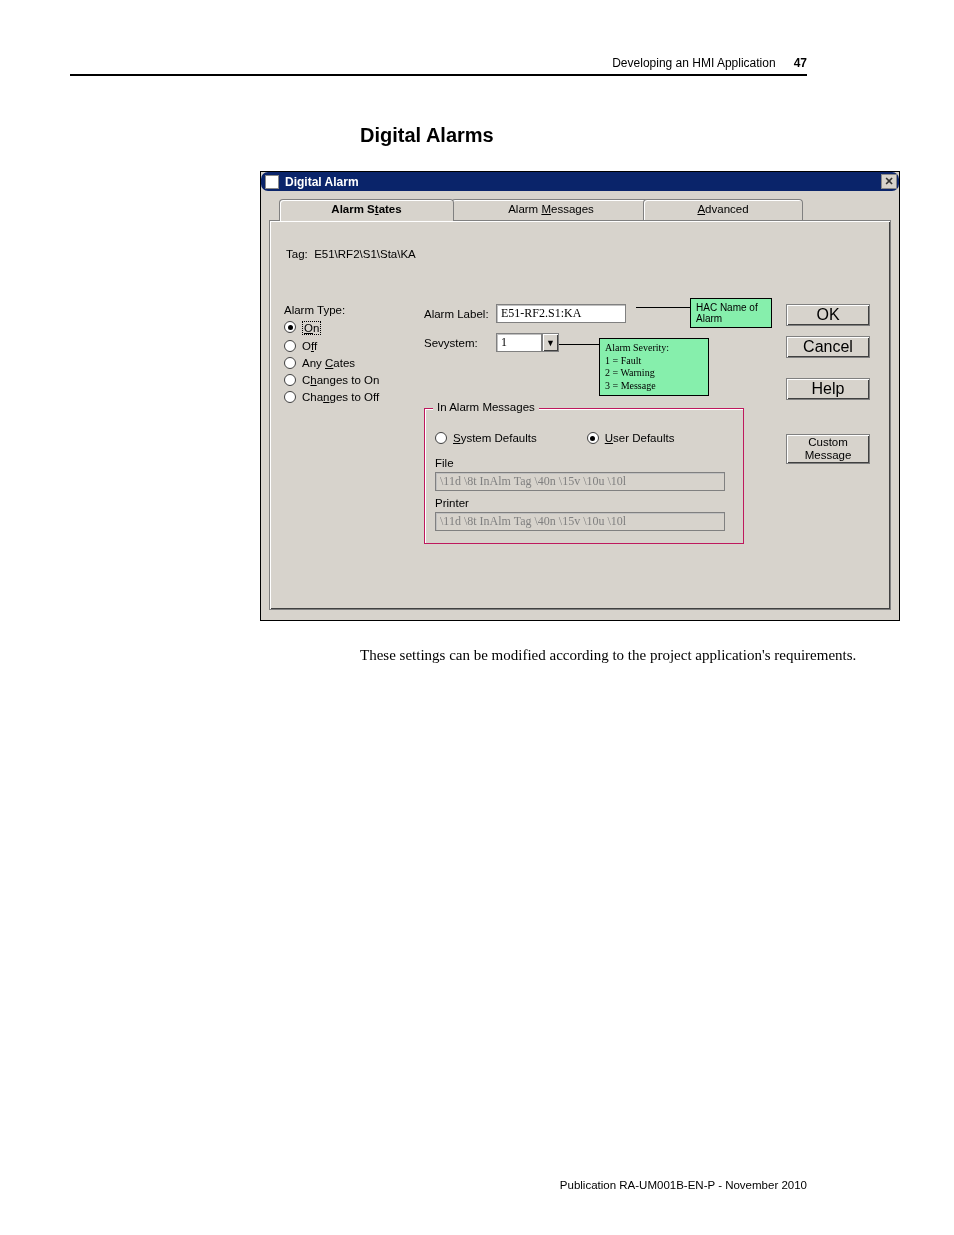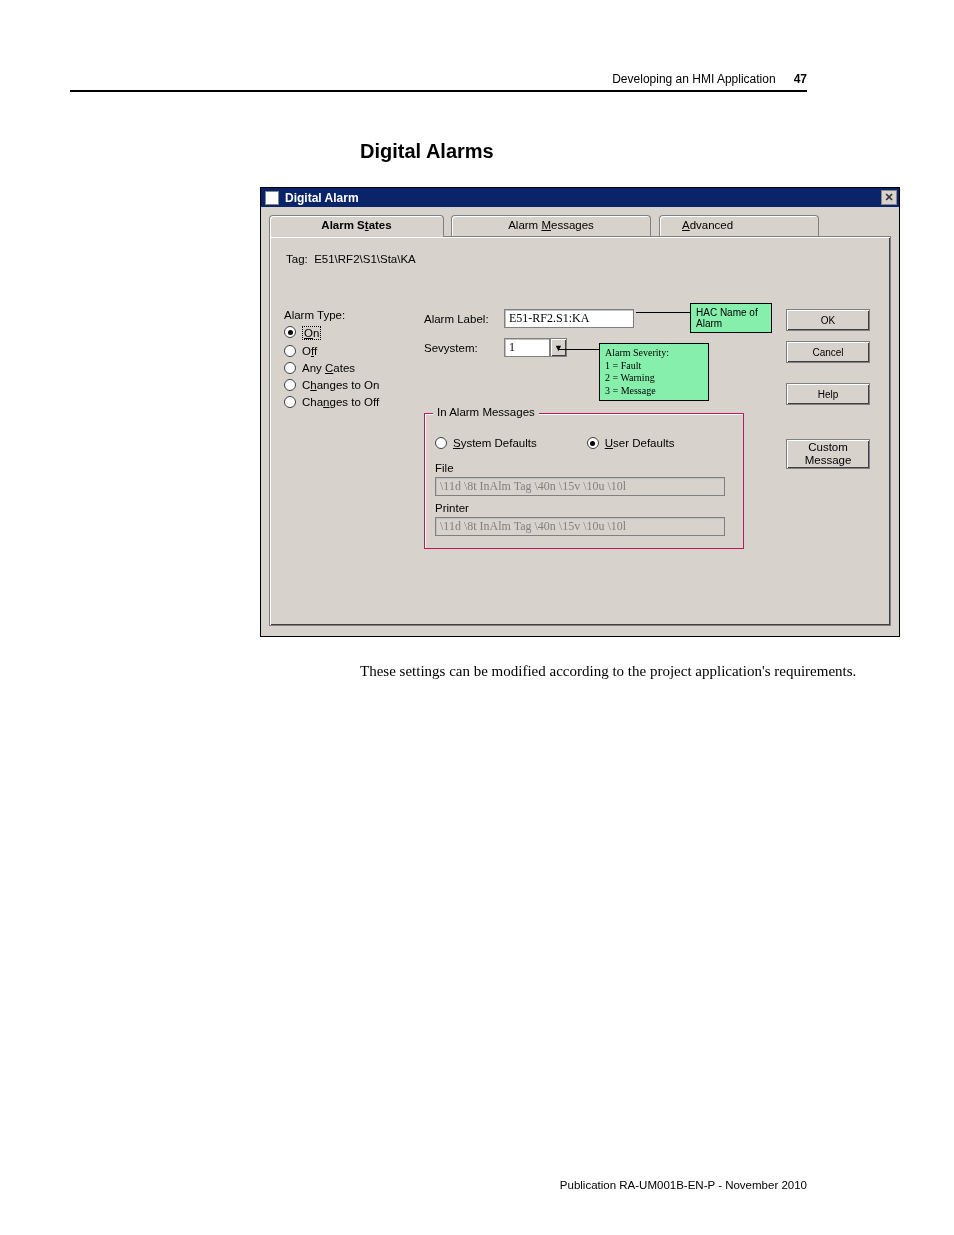--- a/index.html
+++ b/index.html
@@ -1,68 +1,68 @@
 <!DOCTYPE html>
 <html><head>
 <meta charset="utf-8">
 <style>
   * { box-sizing: border-box; margin: 0; padding: 0; }
   html, body { width: 954px; height: 1235px; background: #fff; font-family: "Times New Roman", Times, serif; color: #000; }
-  .page { position: relative; width: 877px; height: 1235px; padding: 72px 70px 40px 70px; }
+  .page { position: relative; width: 877px; height: 1235px; padding: 56px 70px 40px 70px; }
   .running-head { display: flex; justify-content: flex-end; align-items: baseline; gap: 18px; font-family: Arial, Helvetica, sans-serif; font-size: 12px; color: #000; }
   .running-head .page-num { font-weight: 700; }
   .hr { border: none; border-top: 2px solid #000; margin-top: 4px; }
   .section-title { font-family: Arial, Helvetica, sans-serif; font-weight: 700; font-size: 20px; margin: 48px 0 24px 290px; }
   .intro { font-size: 15px; margin: 0 0 24px 290px; font-family: Georgia, 'Times New Roman', serif; }
   .outro { font-size: 15px; margin: 24px 0 0 290px; width: 500px; line-height: 1.35; font-family: Georgia, 'Times New Roman', serif; }
   .pub-footer { position: absolute; bottom: 44px; right: 70px; font-family: Arial, Helvetica, sans-serif; font-size: 11.5px; color: #000; }
 
   
   .dialog-wrap { margin: 0 0 0 190px; width: 640px; }
   .dialog { width: 100%; border: 1px solid #000; background: #d7d3cc; font-family: "MS Sans Serif", Tahoma, Arial, sans-serif; font-size: 11.5px; color: #000; }
-  .titlebar { background: #0a246a; color: #fff; display: flex; align-items: center; justify-content: space-between; padding: 2px 2px 2px 4px; }
+  .titlebar { background: #0a246a; color: #fff; display: flex; align-items: center; justify-content: space-between; padding: 2px 2px 2px 4px; border-radius: 7px; }
   .titlebar .left { display: flex; align-items: center; gap: 6px; font-weight: 700; font-size: 12px; }
   .titlebar .sysicon { width: 14px; height: 14px; background: #fff; border: 1px solid #888; }
   .titlebar .close { width: 16px; height: 15px; background: #d7d3cc; border: 1px solid #888; display: flex; align-items: center; justify-content: center; font-size: 11px; font-weight: 700; color: #333; line-height: 1; }
   .client { padding: 8px 8px 10px 8px; }
 
   .tabs { position: relative; height: 22px; }
   .tab { position: absolute; top: 0; height: 22px; border: 1px solid #808080; border-bottom: none; background: #d7d3cc; padding: 3px 22px 0 22px; font-size: 11.5px; border-top-left-radius: 4px; border-top-right-radius: 4px; box-shadow: inset 1px 1px 0 #fff; }
   .tab.active { font-weight: 700; z-index: 2; background: #d7d3cc; }
-  .tab:nth-child(1){ left: 0; width: 175px; text-align: center;}
+  .tab:nth-child(1){ left: 10px; width: 175px; text-align: center;}
   .tab:nth-child(2){ left: 182px; width: 200px; text-align:center;}
-  .tab:nth-child(3){ left: 390px; width: 160px; text-align:left;}
+  .tab:nth-child(3){ left: 374px; width: 160px; text-align:center;}
   .tab .u { text-decoration: underline; }
 
   .panel { position: relative; border: 1px solid #808080; box-shadow: inset 1px 1px 0 #fff, inset -1px -1px 0 #404040; background: #d7d3cc; padding: 12px 14px 14px 14px; min-height: 390px; margin-top: -1px; }
 
-  .tag-line { margin: 4px 0 14px 2px; }
+  .tag-line { margin: 15px 0 14px 2px; }
 
   .row { display: flex; align-items: flex-start; margin-top: 44px; }
   .left-col { width: 140px; }
   .mid-col { flex: 1; position: relative; }
   .right-col { width: 90px; margin-left: 14px; }
 
   .label { margin-bottom: 4px; }
   .radio { display: flex; align-items: flex-start; gap: 6px; margin: 5px 0; }
   .radio .dot { width: 12px; height: 12px; border: 1px solid #404040; border-radius: 50%; background: #fff; display: inline-flex; align-items: center; justify-content: center; }
   .radio .dot.sel::after { content:""; width:5px; height:5px; background:#000; border-radius:50%; }
   .radio .txt { }
   .radio .txt .u { text-decoration: underline; }
   .radio.boxed .txt { border: 1px dotted #000; padding: 0 1px; }
 
-  .field-row { display: flex; align-items: center; gap: 8px; margin-bottom: 10px; }
+  .field-row { display: flex; align-items: center; margin-bottom: 10px; }
   .field-label { width: 72px; }
   .text-input { background: #fff; border: 1px solid #808080; box-shadow: inset 1px 1px 0 #c0c0c0; padding: 2px 4px; height: 19px; font-family: Liberation Serif, serif; font-size: 12px; }
   .text-input.ro { background: #d7d3cc; color: #808080; }
   .combo { display: inline-flex; }
   .combo .text-input { width: 46px; }
   .combo .btn-drop { width: 17px; height: 19px; background: #d7d3cc; border:1px solid #808080; box-shadow: inset 1px 1px 0 #fff, inset -1px -1px 0 #404040; display:flex; align-items:center; justify-content:center; font-size:9px; }
 
-  .btn { width: 84px; height: 22px; background: #d7d3cc; border: 1px solid #808080; box-shadow: inset 1px 1px 0 #fff, inset -1px -1px 0 #404040; display:flex; align-items:center; justify-content:center; font-size: 10px; margin-bottom: 10px; cursor: default; }
+  .btn { width: 84px; height: 22px; background: #d7d3cc; border: 1px solid #808080; box-shadow: inset 1px 1px 0 #fff, inset -1px -1px 0 #404040; display:flex; align-items:center; justify-content:center; font-size: 16px; margin-bottom: 10px; cursor: default; }
   .btn.mini { width: 84px; height: 30px; font-size: 11.5px; text-align:center; line-height:1.1; flex-direction:column; }
 
   .callout { position: absolute; border: 1px solid #000; background: #86efac; font-size: 10px; padding: 3px 5px; }
   .callout-line { position: absolute; background: #000; height: 1px; }
 
   .groupbox { position: relative; border: 1px solid #be185d; box-shadow: inset 1px 1px 0 #fff; padding: 18px 10px 12px 10px; margin-top: 6px; }
   .groupbox .legend { position: absolute; top: -8px; left: 8px; background: #d7d3cc; padding: 0 4px; font-size: 11.5px; }
   .inner-radio-row { display: flex; gap: 50px; margin-bottom: 8px; }
   .file-label { margin: 2px 0 3px 0; }
   .printer-label { margin: 6px 0 3px 0; }

